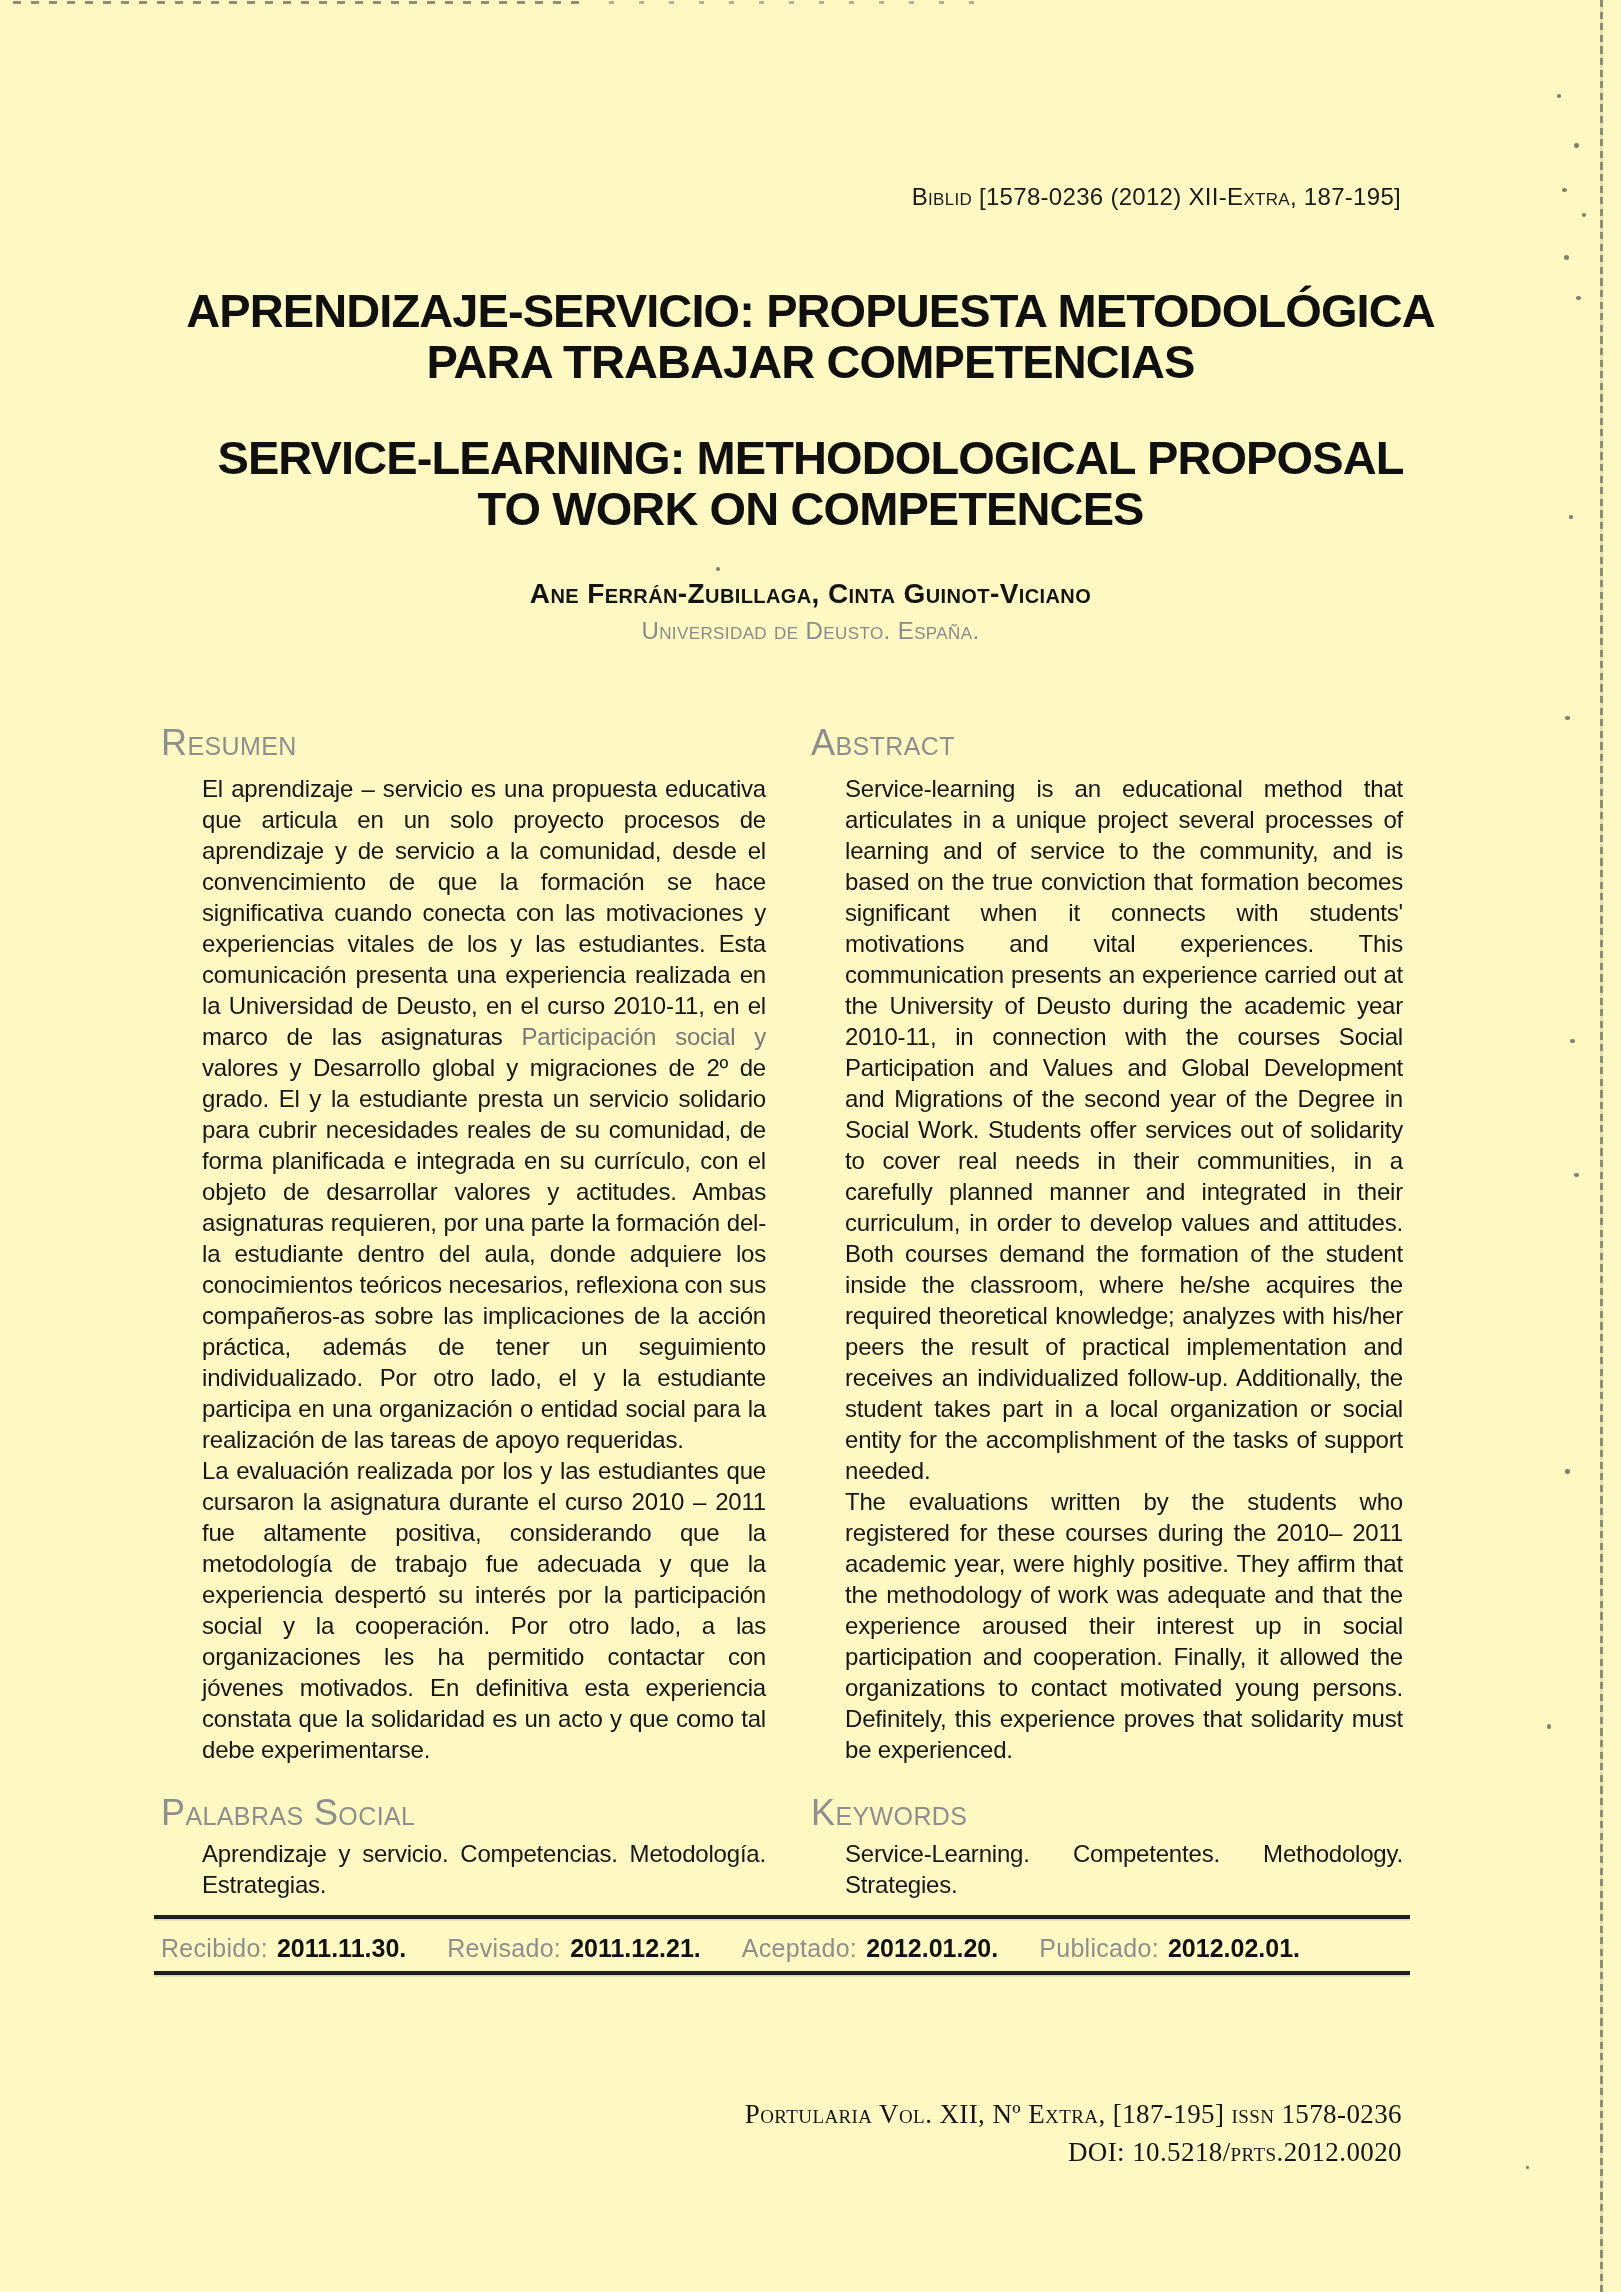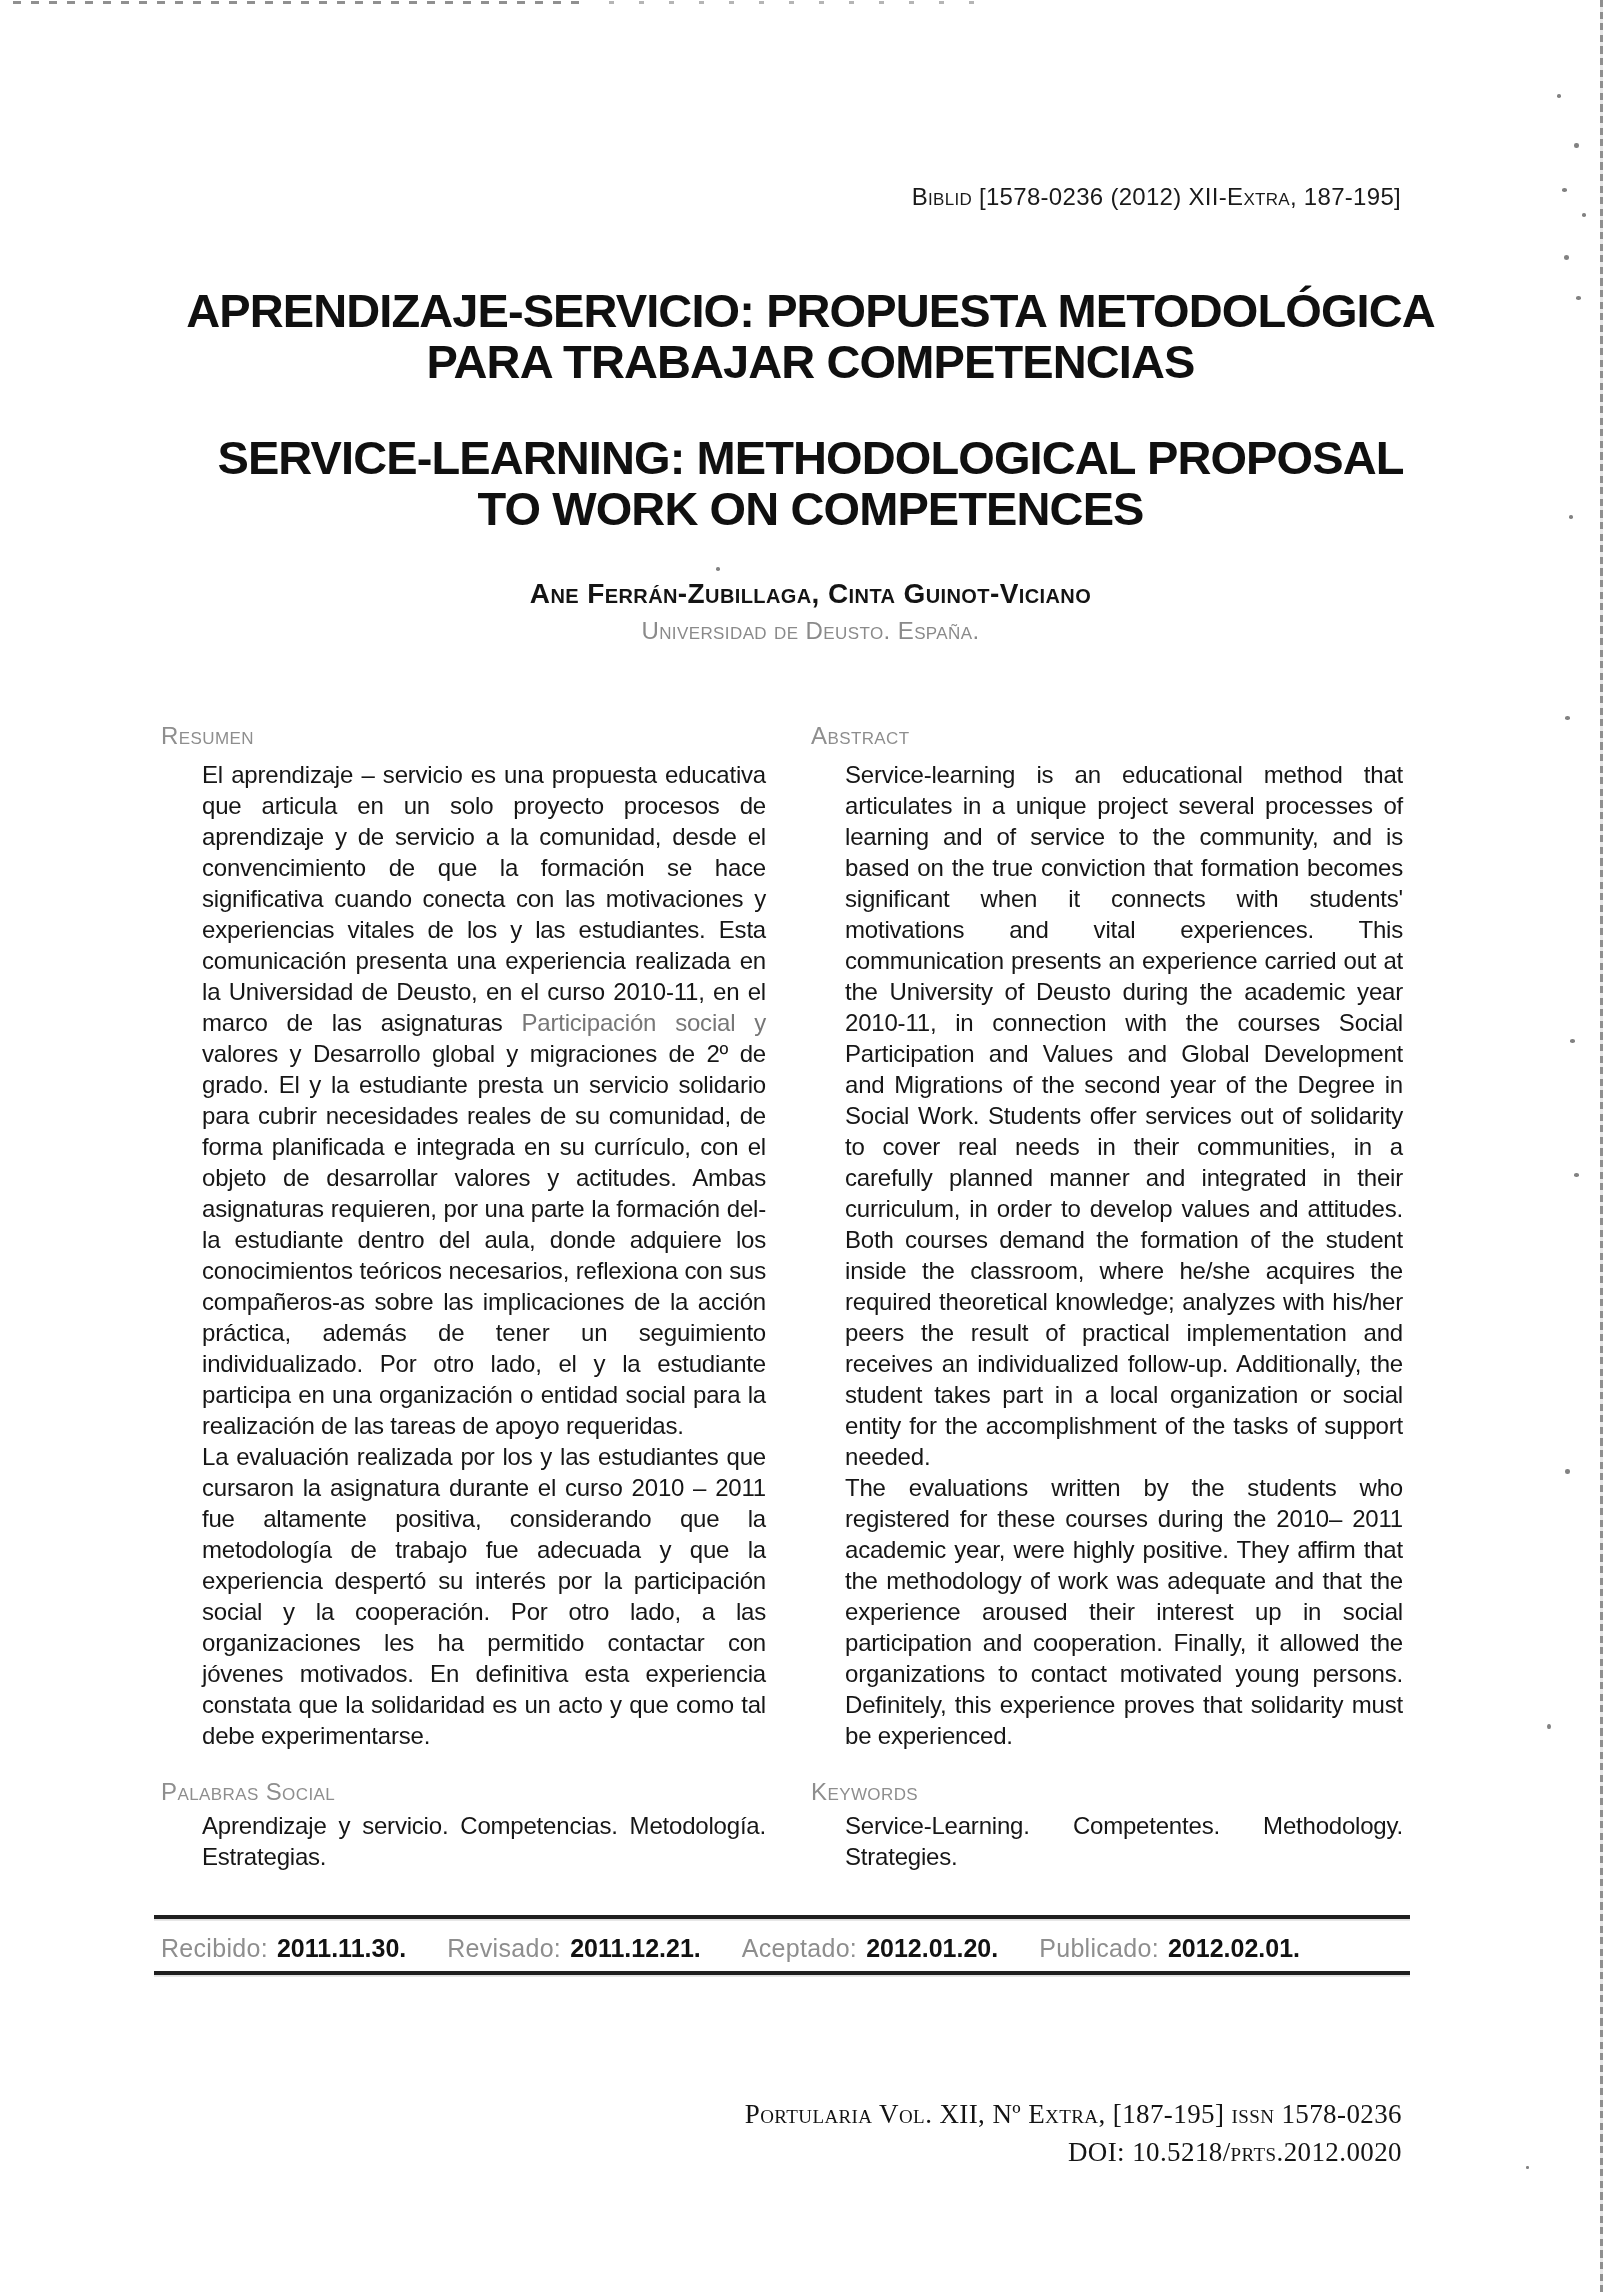--- a/index.html
+++ b/index.html
@@ -1,20 +1,20 @@
 <!DOCTYPE html>
 <html style="font-size:14.3px"><head>
 <meta charset="utf-8">
 <style>
   html, body { margin: 0; padding: 0; background: #e8e8e8; }
   .page {
     position: relative;
     width: 1621px;
     height: 2293px;
-    background: #ffffff;
+    background: #fef9c3;
     font-family: "Liberation Sans", sans-serif;
     color: #161616;
     overflow: hidden;
   }
 
   
   .top-dash {
     position: absolute; top: 0.9px; left: 12.5px; width: 573px; height: 2.7px;
     background: repeating-linear-gradient(90deg, rgba(70,70,70,.6) 0 8px, transparent 8px 18px);
   }
@@ -47,21 +47,21 @@
   .affiliation {
     position: absolute; top: 617px; left: 18px; width: 1585px; text-align: center;
     font-variant: small-caps; font-weight: 500; font-size: 24px; color: #8a8a8a; letter-spacing: 0.4px;
   }
 
   
   .col { position: absolute; top: 722px; }
   .col-left  { left: 161px; width: 605px; }
   .col-right { left: 811px; width: 592px; }
   .sec-heading {
-    font-variant: small-caps; font-size: 24px; color: #8e8e8e;
+    font-variant: small-caps; font-size: 36px; color: #8e8e8e;
     letter-spacing: 0.4px; font-weight: 500;
   }
   .sec-body {
     margin-left: 41px; margin-top: 9px;
     text-align: justify; font-size: 24px; line-height: 31px;
     letter-spacing: -0.2px; color: #161616;
   }
   .col-right .sec-body { margin-left: 34px; }
   .sec-body p { margin: 0; }
   .light-frag { color: #777777; }

